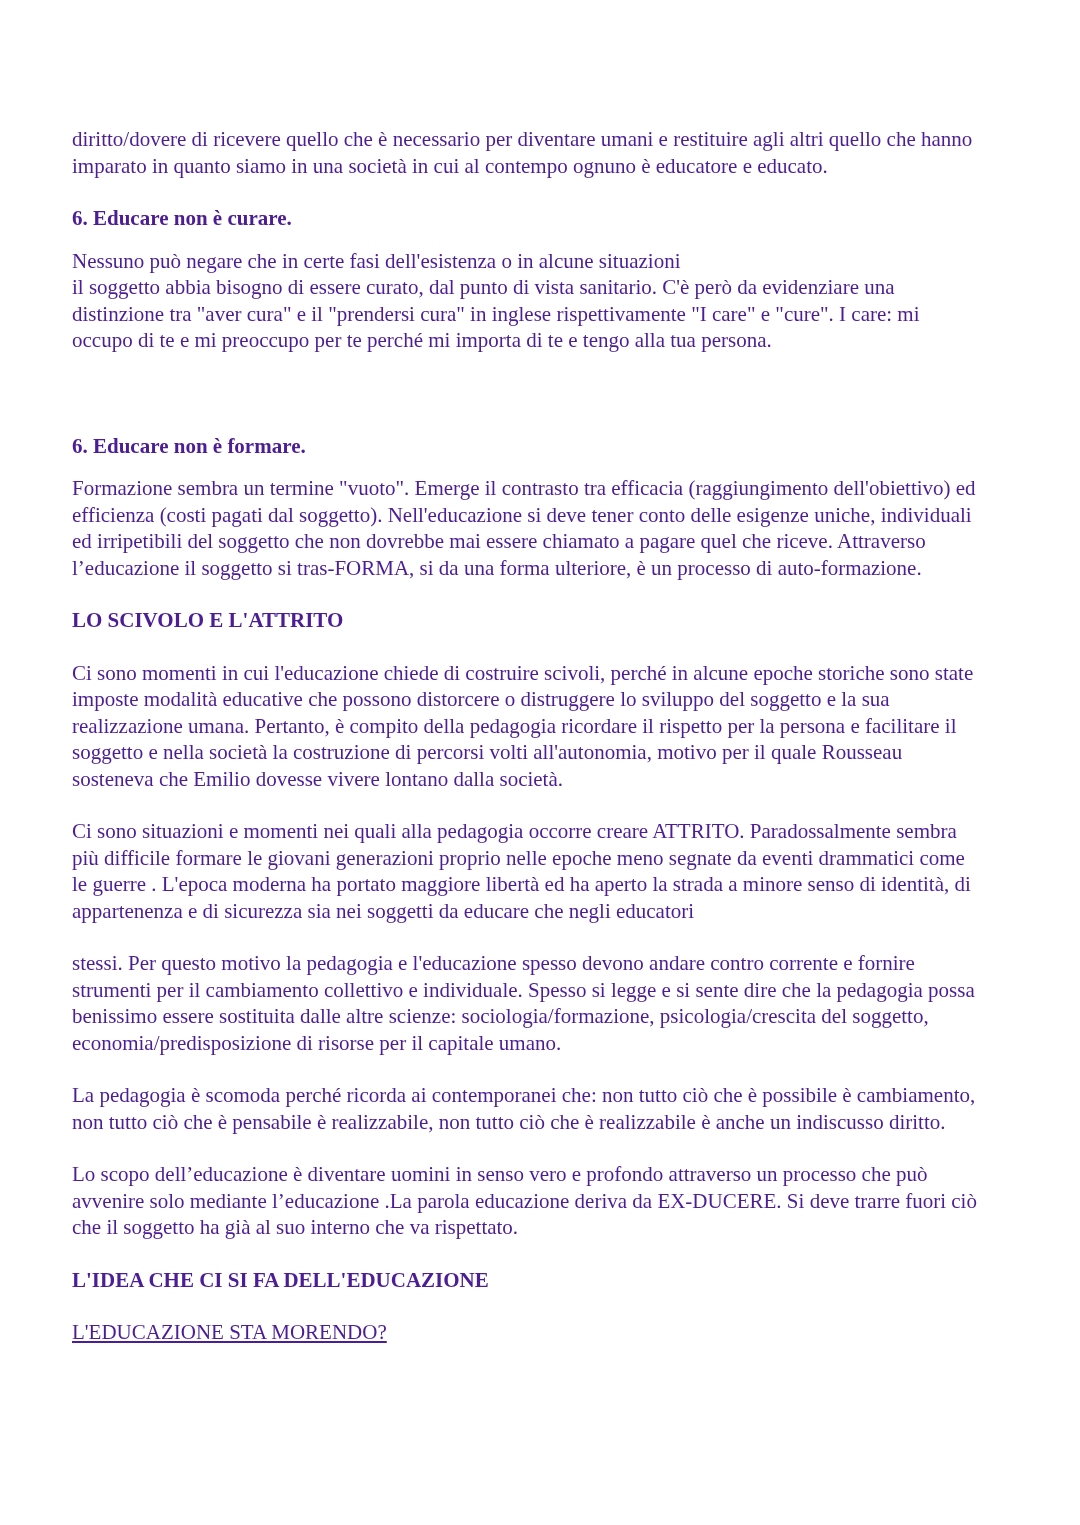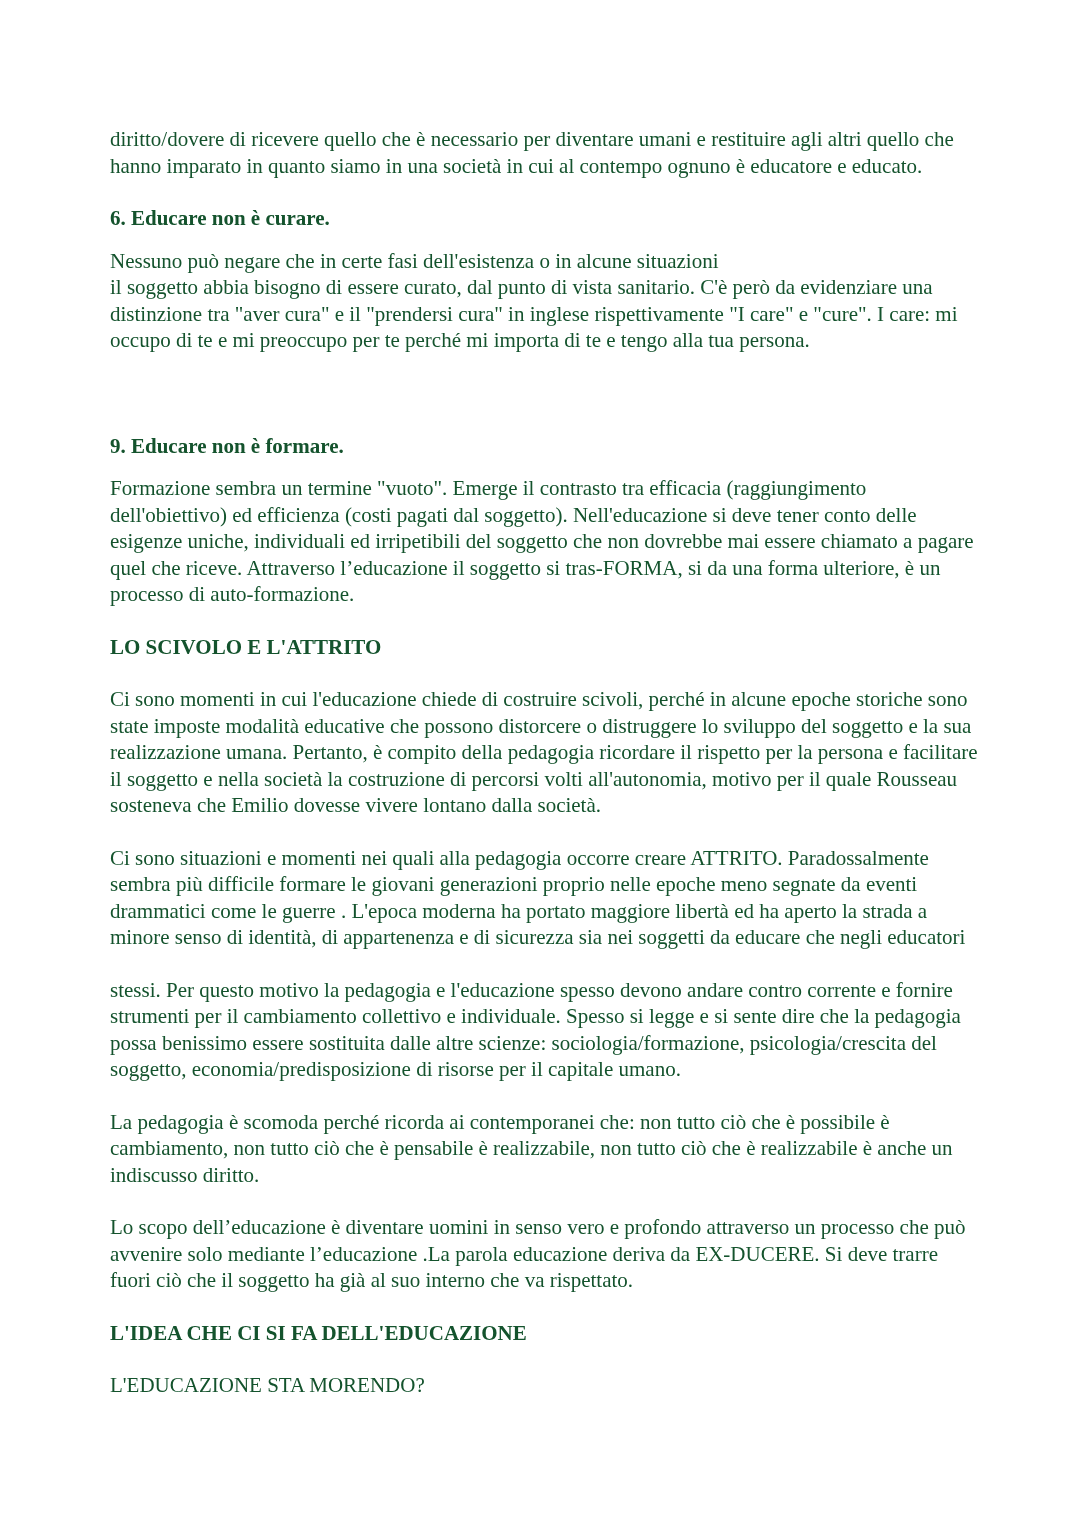--- a/index.html
+++ b/index.html
@@ -7,22 +7,22 @@
     margin: 0;
     padding: 0;
     background: #ffffff;
   }
   .page {
     position: relative;
     width: 1080px;
     min-height: 1525px;
     box-sizing: border-box;
     background: #ffffff;
-    color: #14532d;
-    padding: 126px 96px 60px 110px;
+    color: #4c1d95;
+    padding: 126px 96px 60px 72px;
     font-family: "Liberation Serif", "DejaVu Serif", serif;
     font-size: 21px;
     line-height: 26.5px;
   }
   .block {
     margin: 26px 0 0 0;
     white-space: pre-line;
   }
   .block:first-child {
     margin-top: 0;
@@ -30,35 +30,36 @@
   .block.tight-follow {
     margin-top: 16px;
   }
   .block.gap-xl {
     margin-top: 79px;
   }
   .heading {
     font-weight: bold;
   }
   .underlined {
+    text-decoration: underline;
   }
 </style>
 </head>
 <body>
 
 <div class="page">
 
   <p class="block">diritto/dovere di ricevere quello che è necessario per diventare umani e restituire agli altri quello che hanno imparato in quanto siamo in una società in cui al contempo ognuno è educatore e educato.</p>
 
   <p class="block heading">6. Educare non è curare.</p>
 
   <p class="block tight-follow">Nessuno può negare che in certe fasi dell'esistenza o in alcune situazioni
 il soggetto abbia bisogno di essere curato, dal punto di vista sanitario. C'è però da evidenziare una distinzione tra "aver cura" e il "prendersi cura" in inglese rispettivamente "I care" e "cure". I care: mi occupo di te e mi preoccupo per te perché mi importa di te e tengo alla tua persona.</p>
 
-  <p class="block heading gap-xl">9. Educare non è formare.</p>
+  <p class="block heading gap-xl">6. Educare non è formare.</p>
 
   <p class="block tight-follow">Formazione sembra un termine "vuoto". Emerge il contrasto tra efficacia (raggiungimento dell'obiettivo) ed efficienza (costi pagati dal soggetto). Nell'educazione si deve tener conto delle esigenze uniche, individuali ed irripetibili del soggetto che non dovrebbe mai essere chiamato a pagare quel che riceve. Attraverso l’educazione il soggetto si tras-FORMA, si da una forma ulteriore, è un processo di auto-formazione.</p>
 
   <p class="block heading">LO SCIVOLO E L'ATTRITO</p>
 
   <p class="block">Ci sono momenti in cui l'educazione chiede di costruire scivoli, perché in alcune epoche storiche sono state imposte modalità educative che possono distorcere o distruggere lo sviluppo del soggetto e la sua realizzazione umana. Pertanto, è compito della pedagogia ricordare il rispetto per la persona e facilitare il soggetto e nella società la costruzione di percorsi volti all'autonomia, motivo per il quale Rousseau sosteneva che Emilio dovesse vivere lontano dalla società.</p>
 
   <p class="block">Ci sono situazioni e momenti nei quali alla pedagogia occorre creare ATTRITO. Paradossalmente sembra più difficile formare le giovani generazioni proprio nelle epoche meno segnate da eventi drammatici come le guerre . L'epoca moderna ha portato maggiore libertà ed ha aperto la strada a minore senso di identità, di appartenenza e di sicurezza sia nei soggetti da educare che negli educatori</p>
 
   <p class="block">stessi. Per questo motivo la pedagogia e l'educazione spesso devono andare contro corrente e fornire strumenti per il cambiamento collettivo e individuale. Spesso si legge e si sente dire che la pedagogia possa benissimo essere sostituita dalle altre scienze: sociologia/formazione, psicologia/crescita del soggetto, economia/predisposizione di risorse per il capitale umano.</p>

